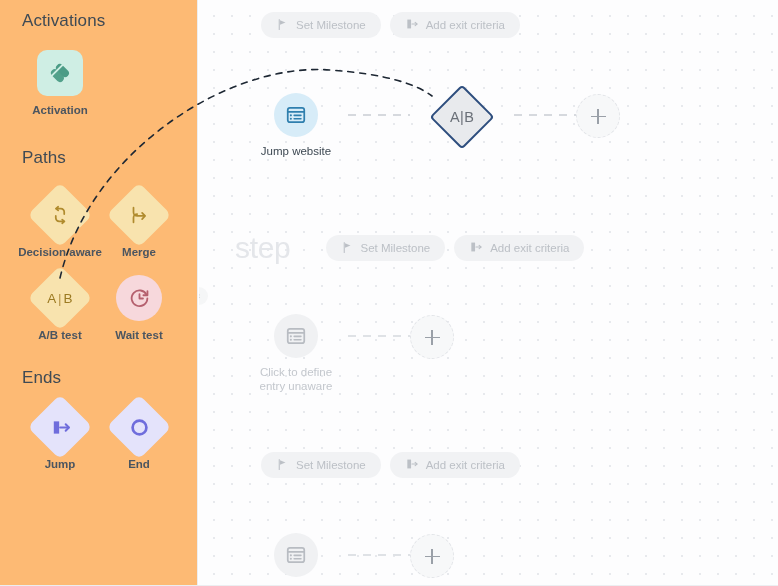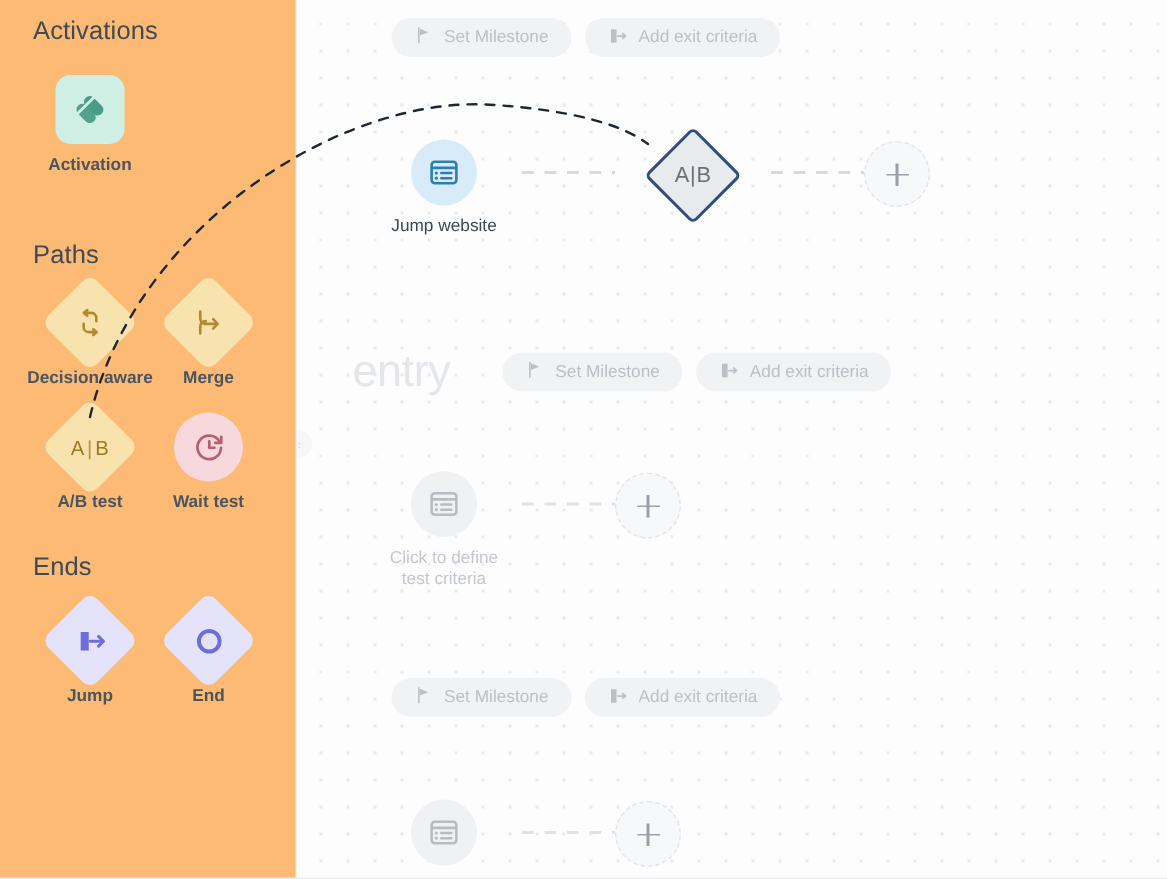--- a/index.html
+++ b/index.html
@@ -137,21 +137,21 @@
               <path d="M14.5 4.2 L19.8 9.5 a3.8 3.8 0 0 1 -5.4 5.4 L9.1 9.6 a3.8 3.8 0 0 1 5.4 -5.4z" fill="#4b9c86"></path>
               <path d="M9.4 9.1 L14.9 14.6 a3.9 3.9 0 0 1 -5.5 5.5 L3.9 14.6 a3.9 3.9 0 0 1 5.5 -5.5z" fill="#4b9c86" opacity=".95"></path>
               <path d="M3.6 14.9 L14.9 3.6" stroke="#cfeee4" stroke-width="1.9" stroke-linecap="round"></path>
             </svg>
           </div>
         </div>
         <div class="lbl">Activation</div>
       </div>
     </div>
 
-    <div class="sec-title" style="top:160px">Paths</div>
+    <div class="sec-title" style="top:148px">Paths</div>
     <div class="grp" style="top:192px">
 
       <div class="tile" style="left:16px;top:0">
         <div class="shape">
           <div class="dia bg-amber">
             <div class="gl">
               <svg width="22" height="22" viewBox="0 0 24 24" fill="none" stroke="#b08b2e" stroke-width="1.9" stroke-linecap="round" stroke-linejoin="round">
                 <path d="M8 5 H13 a3.6 3.6 0 0 1 3.6 3.6 V11"></path>
                 <path d="M10 3 L7.6 5 L10 7"></path>
                 <path d="M16 19 H11 a3.6 3.6 0 0 1 -3.6 -3.6 V13"></path>
@@ -288,21 +288,21 @@
         <div class="conn"></div>
 
         <div class="plus">
             <i></i>
           </div>
       </div>
     </div>
 
     <div class="stage" style="top:233px">
       <div class="stage-head" style="left:36px;top:0">
-        <div class="stage-name">entry</div>
+        <div class="stage-name">step</div>
         <div class="chip" style="margin-left:26px">
           <span>
             <svg width="13" height="13" viewBox="0 0 24 24" fill="none">
               <path d="M6 3 V21" stroke="#bcc0c6" stroke-width="2" stroke-linecap="round"></path>
               <path d="M7.4 4 L17.5 8.2 L7.4 12.4 z" fill="#bcc0c6"></path>
             </svg>
           </span>
           <span>Set Milestone</span>
         </div>
         <div class="chip">
@@ -322,21 +322,21 @@
           <div class="disc disc-gray">
             <svg width="22" height="22" viewBox="0 0 24 24" fill="none">
               <rect x="3" y="4.2" width="18" height="15.6" rx="2.4" stroke="#b8bcc2" stroke-width="1.9"></rect>
               <path d="M3 8.6 H21" stroke="#b8bcc2" stroke-width="1.9"></path>
               <circle cx="6.4" cy="12.4" r="1.15" fill="#b8bcc2"></circle>
               <circle cx="6.4" cy="16.1" r="1.15" fill="#b8bcc2"></circle>
               <path d="M10 12.4 H17.4 M10 16.1 H17.4" stroke="#b8bcc2" stroke-width="1.8" stroke-linecap="round"></path>
             </svg>
           </div>
           <div class="cap cap-gray">Click to define
-test criteria</div>
+entry unaware</div>
         </div>
 
         <div class="conn light"></div>
 
         <div class="plus">
             <i></i>
           </div>
       </div>
     </div>
 

